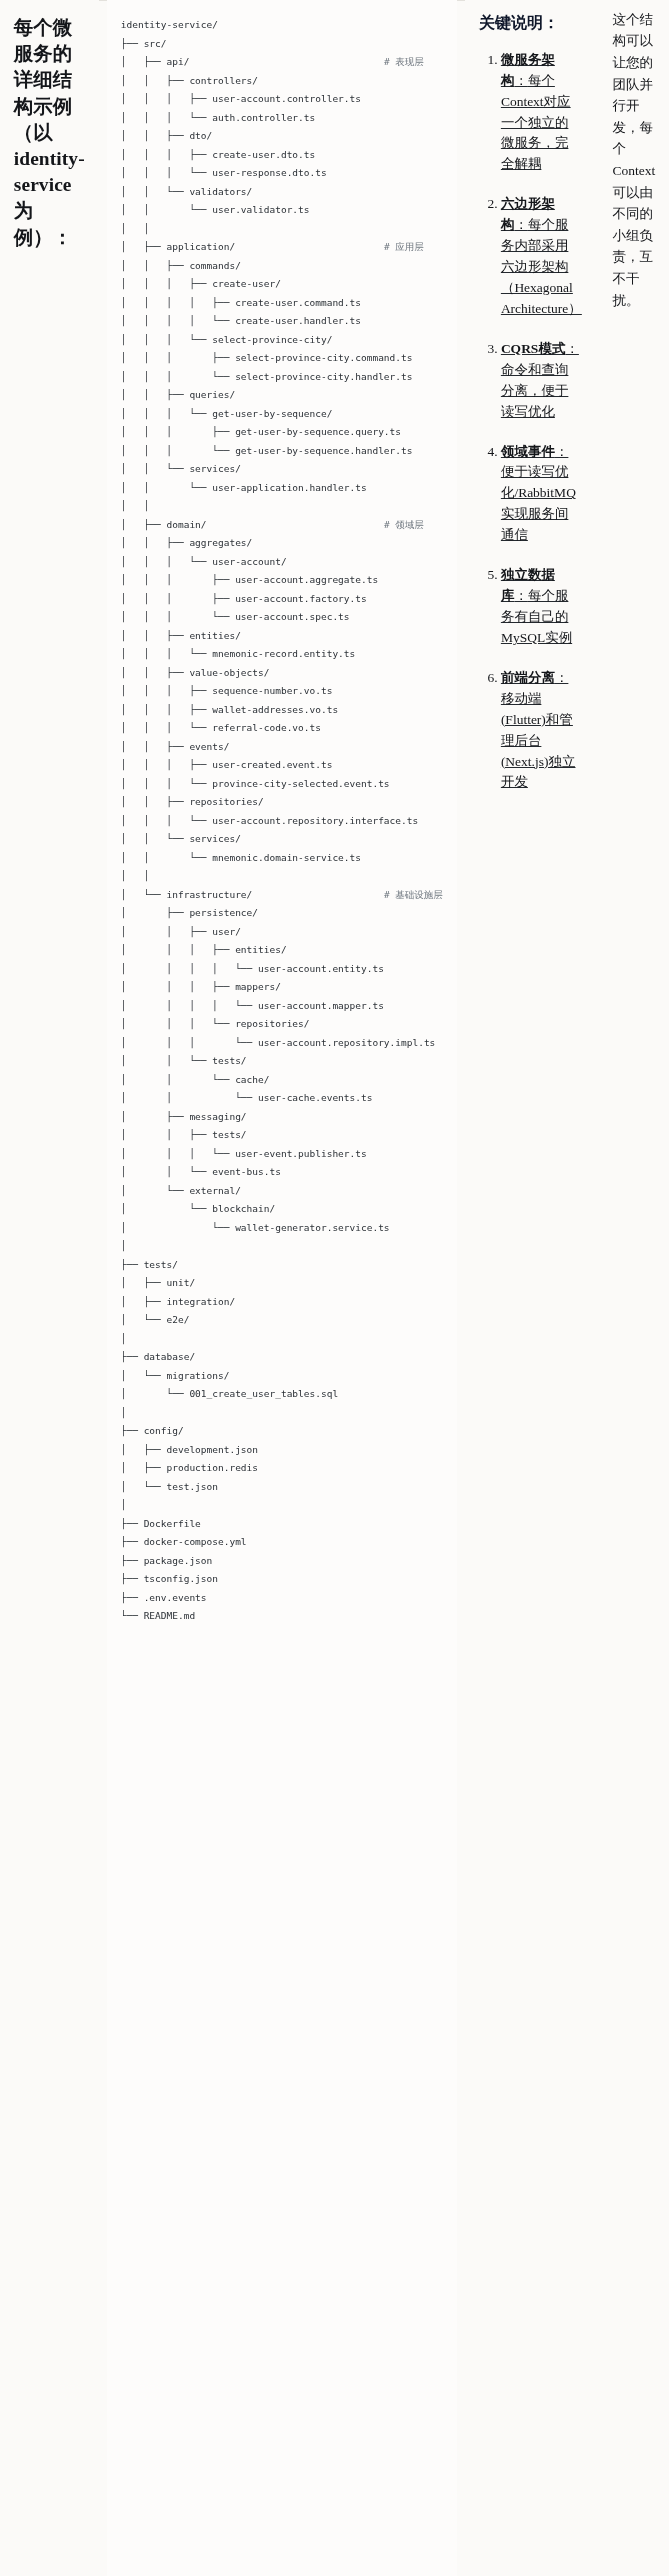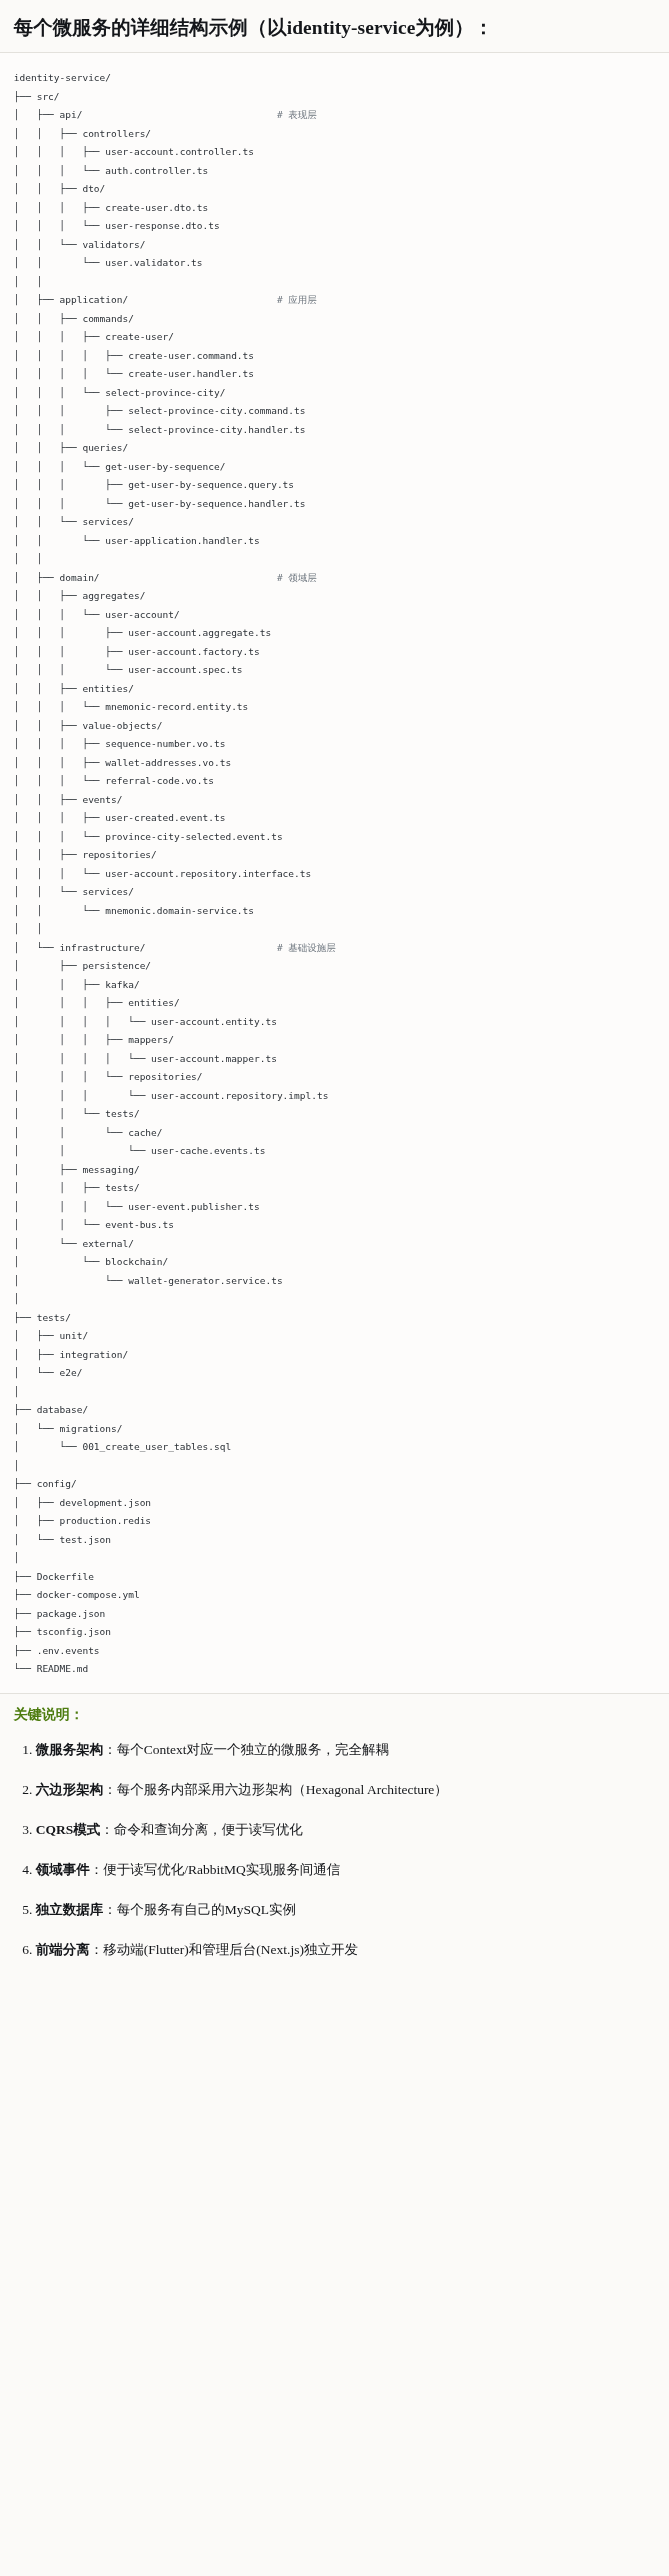--- a/index.html
+++ b/index.html
@@ -12,21 +12,21 @@
     font-family: "Liberation Serif", serif;
     color: #24292f;
     -webkit-font-smoothing: antialiased;
   }
   .page {
     width: 669px;
     min-height: 2576px;
     box-sizing: border-box;
     background: #fbfaf8;
     display: flex;
-    flex-direction: column;
+    flex-direction: row;
   }
   
   .doc-heading {
     font-family: "Liberation Serif", serif;
     font-weight: 700;
     font-size: 19.4px;
     line-height: 1.35;
     color: #14161a;
     padding: 15px 13.8px 11.3px 13.8px;
     margin: 0;
@@ -56,28 +56,29 @@
   pre.tree .cmt {
     color: #6d757e;
   }
   
   .keypoints {
     padding: 12.5px 13.8px 6.3px 13.8px;
   }
   .kp-title {
     font-family: "Liberation Serif", serif;
     font-weight: 700;
-    font-size: 14px;
-    color: #4d7c0f;
+    font-size: 16px;
+    color: #0f172a;
     margin: 0 0 16.3px 0;
   }
   ol.kp-list {
     margin: 3px;
     padding: 0 0 0 19px;
     list-style: decimal;
+    text-decoration: underline;
   }
   ol.kp-list > li {
     font-family: "Liberation Serif", serif;
     font-size: 13.5px;
     line-height: 1.55;
     margin-bottom: 19px;
     color: #14161a;
   }
   ol.kp-list > li::marker {
     font-weight: 400;
@@ -152,21 +153,21 @@
 <span>│   │   ├── events/</span>
 <span>│   │   │   ├── user-created.event.ts</span>
 <span>│   │   │   └── province-city-selected.event.ts</span>
 <span>│   │   ├── repositories/</span>
 <span>│   │   │   └── user-account.repository.interface.ts</span>
 <span>│   │   └── services/</span>
 <span>│   │       └── mnemonic.domain-service.ts</span>
 <span>│   │</span>
 <span>│   └── infrastructure/                       </span><span class="cmt"># 基础设施层</span>
 <span>│       ├── persistence/</span>
-<span>│       │   ├── kafka/</span>
+<span>│       │   ├── user/</span>
 <span>│       │   │   ├── entities/</span>
 <span>│       │   │   │   └── user-account.entity.ts</span>
 <span>│       │   │   ├── mappers/</span>
 <span>│       │   │   │   └── user-account.mapper.ts</span>
 <span>│       │   │   └── repositories/</span>
 <span>│       │   │       └── user-account.repository.impl.ts</span>
 <span>│       │   └── tests/</span>
 <span>│       │       └── cache/</span>
 <span>│       │           └── user-cache.events.ts</span>
 <span>│       ├── messaging/</span>
@@ -206,15 +207,16 @@
     <ol class="kp-list">
         <li><span class="kp-term">微服务架构</span><span class="kp-sep">：</span><span class="kp-desc">每个Context对应一个独立的微服务，完全解耦</span></li>
         <li><span class="kp-term">六边形架构</span><span class="kp-sep">：</span><span class="kp-desc">每个服务内部采用六边形架构（Hexagonal Architecture）</span></li>
         <li><span class="kp-term">CQRS模式</span><span class="kp-sep">：</span><span class="kp-desc">命令和查询分离，便于读写优化</span></li>
         <li><span class="kp-term">领域事件</span><span class="kp-sep">：</span><span class="kp-desc">便于读写优化/RabbitMQ实现服务间通信</span></li>
         <li><span class="kp-term">独立数据库</span><span class="kp-sep">：</span><span class="kp-desc">每个服务有自己的MySQL实例</span></li>
         <li><span class="kp-term">前端分离</span><span class="kp-sep">：</span><span class="kp-desc">移动端(Flutter)和管理后台(Next.js)独立开发</span></li>
       </ol>
   </div>
 
+  <p class="closing">这个结构可以让您的团队并行开发，每个Context可以由不同的小组负责，互不干扰。</p>
 
 </div>
 
 
 </body></html>

